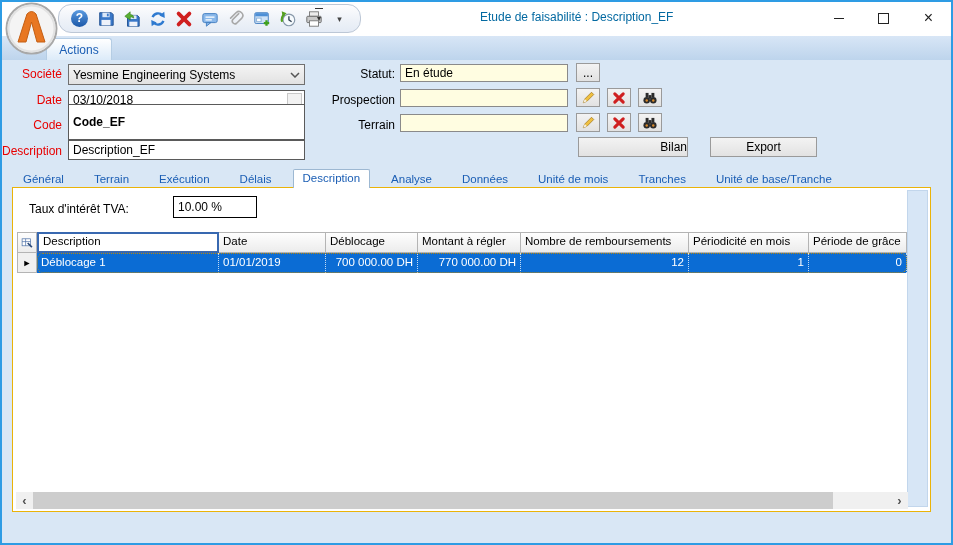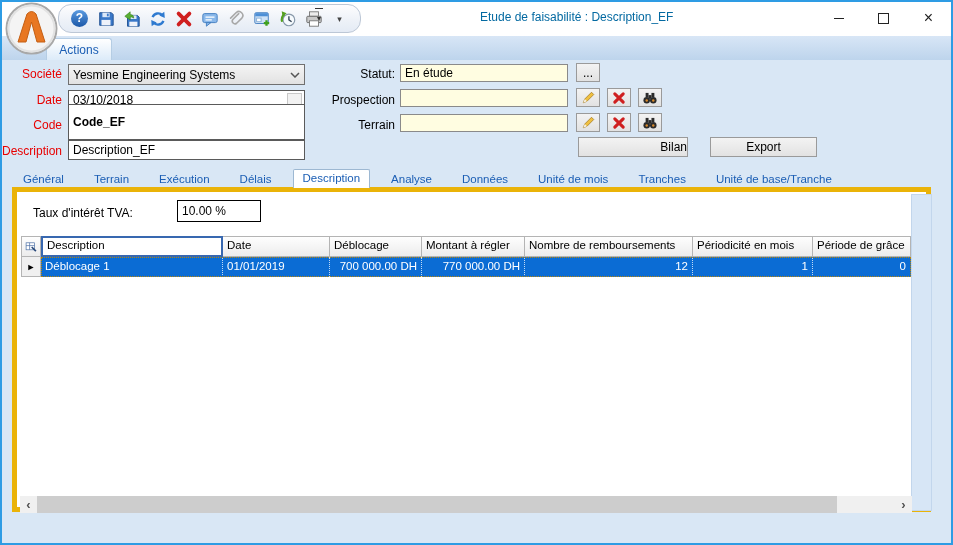--- a/index.html
+++ b/index.html
@@ -46,34 +46,34 @@
   .date-inner-btn{position:absolute;right:3px;top:3px;width:13px;height:13px;background:#f2f2f2;border:1px solid #c8c8c8;}
   .btn{box-sizing:border-box;background:linear-gradient(#f3f3f3,#e2e2e2);border:1px solid #9a9a9a;
        display:flex;align-items:center;justify-content:center;font-size:12px;}
   .sq{width:24px;height:19px;}
   
   .tabstrip{left:14px;top:169px;display:flex;height:18px;align-items:flex-end;gap:12px;}
   .tab{color:#1b5eb4;font-size:11.5px;padding:2px 9px 2px;white-space:nowrap;}
   .tab.selected{background:#fff;border:1px solid #9db8d2;border-bottom:none;border-radius:2px 2px 0 0;
        position:relative;z-index:5;padding-bottom:4px;margin-bottom:-1px;}
   
-  .panel{left:12px;top:187px;width:919px;height:325px;background:#fff;border:5px solid #eab308;box-sizing:border-box;}
+  .panel{left:12px;top:187px;width:919px;height:325px;background:#fff;border:1px solid #eab308;box-sizing:border-box;}
   .taux-label{left:16px;top:14px;}
   .taux-input{left:160px;top:8px;width:84px;height:22px;border:1px solid #000;}
   
   .grid{left:4px;top:44px;}
   .grow{display:flex;}
   .gh{box-sizing:border-box;height:21px;background:linear-gradient(#fefefe,#ececec);
       border:1px solid #b4b4b4;border-left:none;padding:2px 4px;font-size:11.5px;
       white-space:nowrap;overflow:hidden;}
   .gh.corner{border-left:1px solid #b4b4b4;display:flex;align-items:center;justify-content:center;padding:0;}
   .gh.focus{background:#fff;border:2px solid #3868b0;padding:1px 4px;}
   .w-ind{width:20px;} .w0{width:182px;} .w1{width:107px;} .w2{width:92px;} .w3{width:103px;}
   .w4{width:168px;} .w5{width:120px;} .w6{width:98px;}
-  .gdata{display:flex;outline:1px dotted #b8860b;outline-offset:-1px;}
+  .gdata{display:flex;outline:1px dotted #b8860b;outline-offset:-1px;border-radius:6px;}
   .gind{box-sizing:border-box;width:20px;height:20px;background:#f0f0f0;border:1px solid #b4b4b4;border-top:none;
       display:flex;align-items:center;justify-content:center;font-size:9px;color:#000;}
   .gc{box-sizing:border-box;height:20px;background:#0b6cd4;color:#fff;font-size:11.5px;padding:3px 4px 0;
       border-right:1px dotted rgba(255,255,255,.75);white-space:nowrap;overflow:hidden;}
   .gc.num{text-align:right;}
   
   .vstrip{left:894px;top:2px;width:21px;height:317px;background:#d7e6f6;border:1px solid #c2d6ec;box-sizing:border-box;}
   .hscroll{left:3px;top:304px;width:892px;height:17px;background:#f0f0f0;display:flex;align-items:stretch;}
   .harrow{width:17px;display:flex;align-items:center;justify-content:center;color:#505050;
       font-size:13px;font-weight:bold;background:#f0f0f0;}

